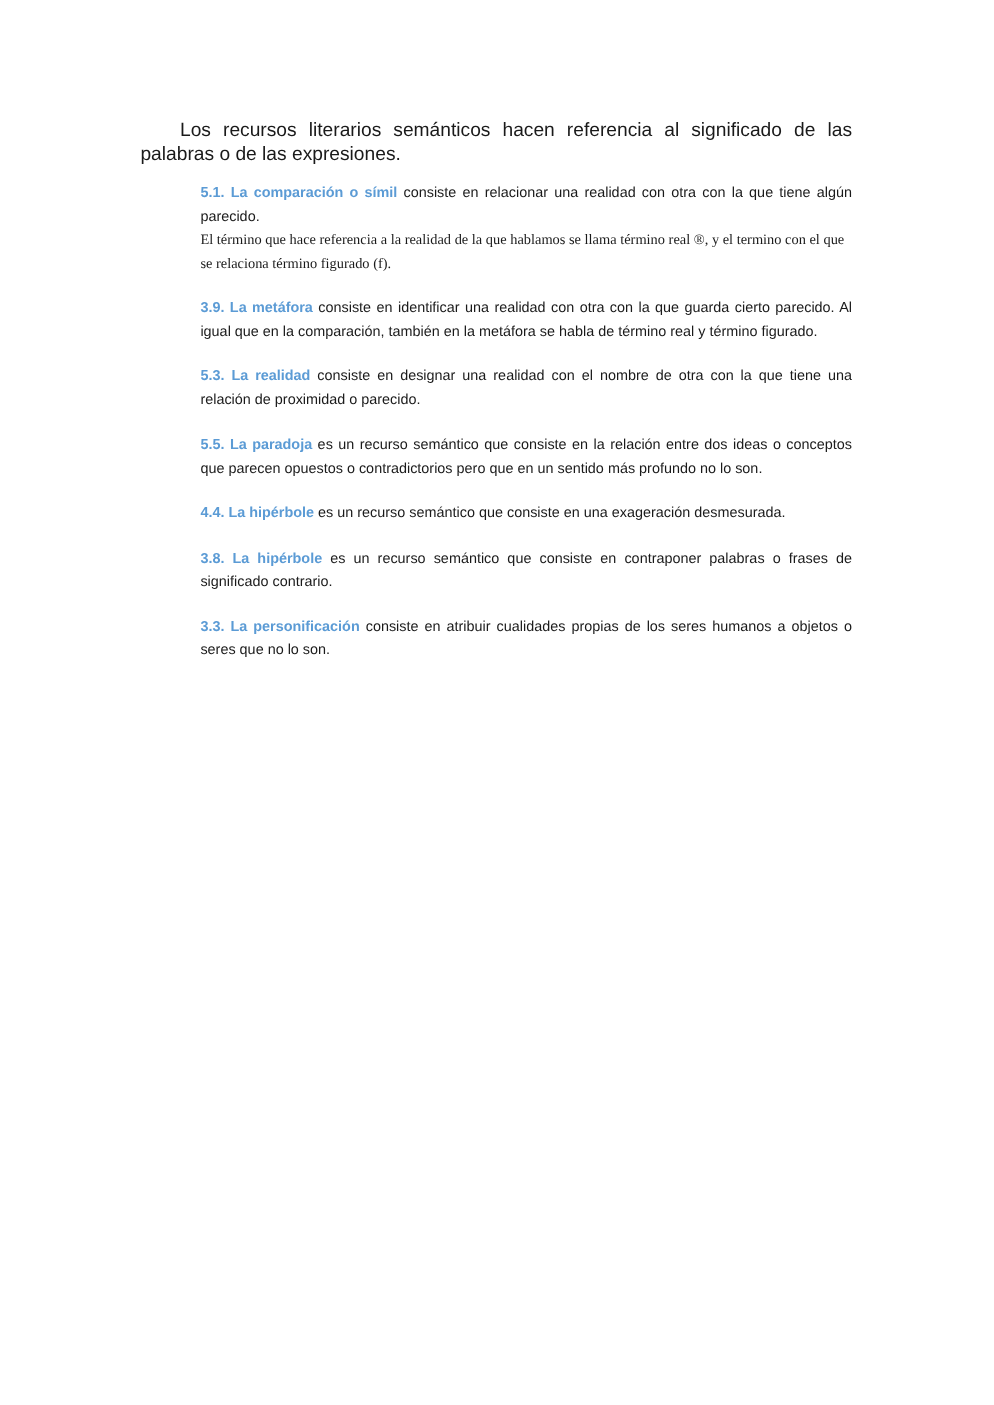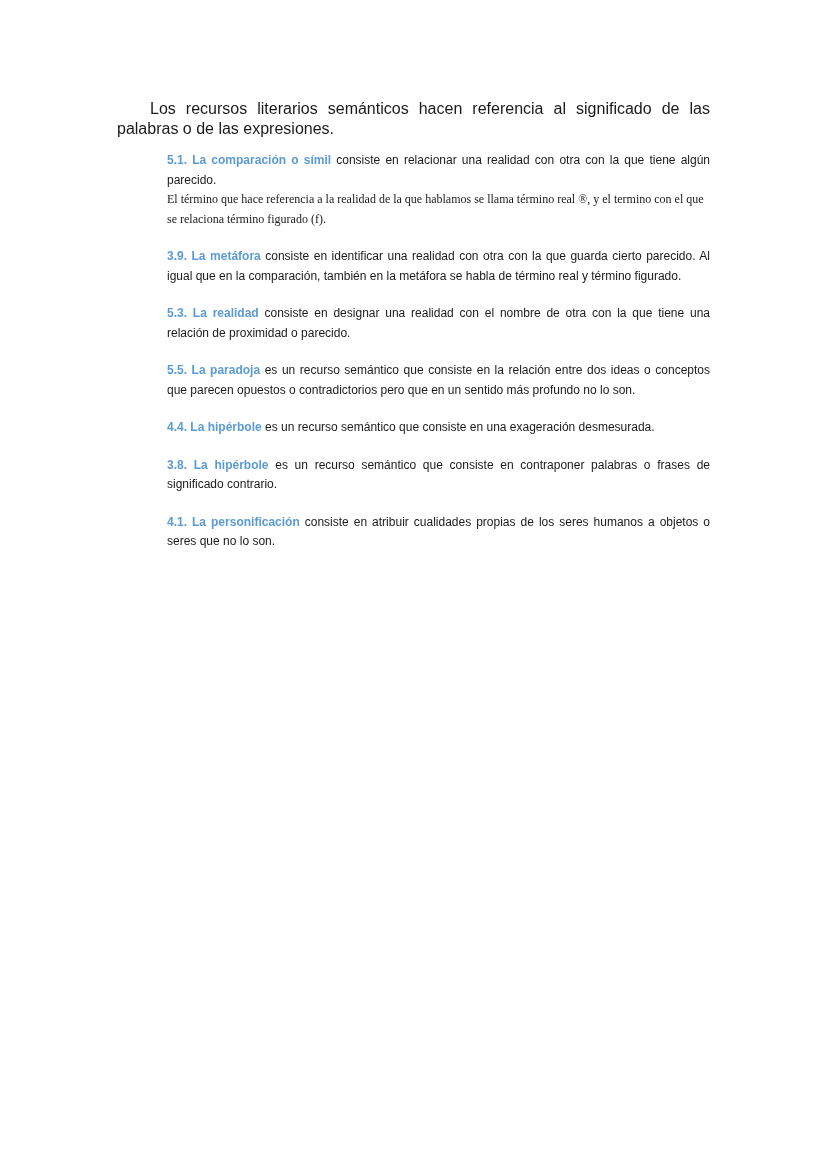--- a/index.html
+++ b/index.html
@@ -77,16 +77,16 @@
     <p class="section">
       <span class="term"><span>5.5.</span> <span>La paradoja</span></span><span> es un recurso semántico que consiste en la relación entre dos ideas o conceptos que parecen opuestos o contradictorios pero que en un sentido más profundo no lo son.</span>
     </p>
     <p class="section">
       <span class="term"><span>4.4.</span> <span>La hipérbole</span></span><span> es un recurso semántico que consiste en una exageración desmesurada.</span>
     </p>
     <p class="section">
       <span class="term"><span>3.8.</span> <span>La hipérbole</span></span><span> es un recurso semántico que consiste en contraponer palabras o frases de significado contrario.</span>
     </p>
     <p class="section">
-      <span class="term"><span>4.1.</span> <span>La personificación</span></span><span> consiste en atribuir cualidades propias de los seres humanos a objetos o seres que no lo son.</span>
+      <span class="term"><span>3.3.</span> <span>La personificación</span></span><span> consiste en atribuir cualidades propias de los seres humanos a objetos o seres que no lo son.</span>
     </p>
   </div>
 </div>
 
 </body></html>

